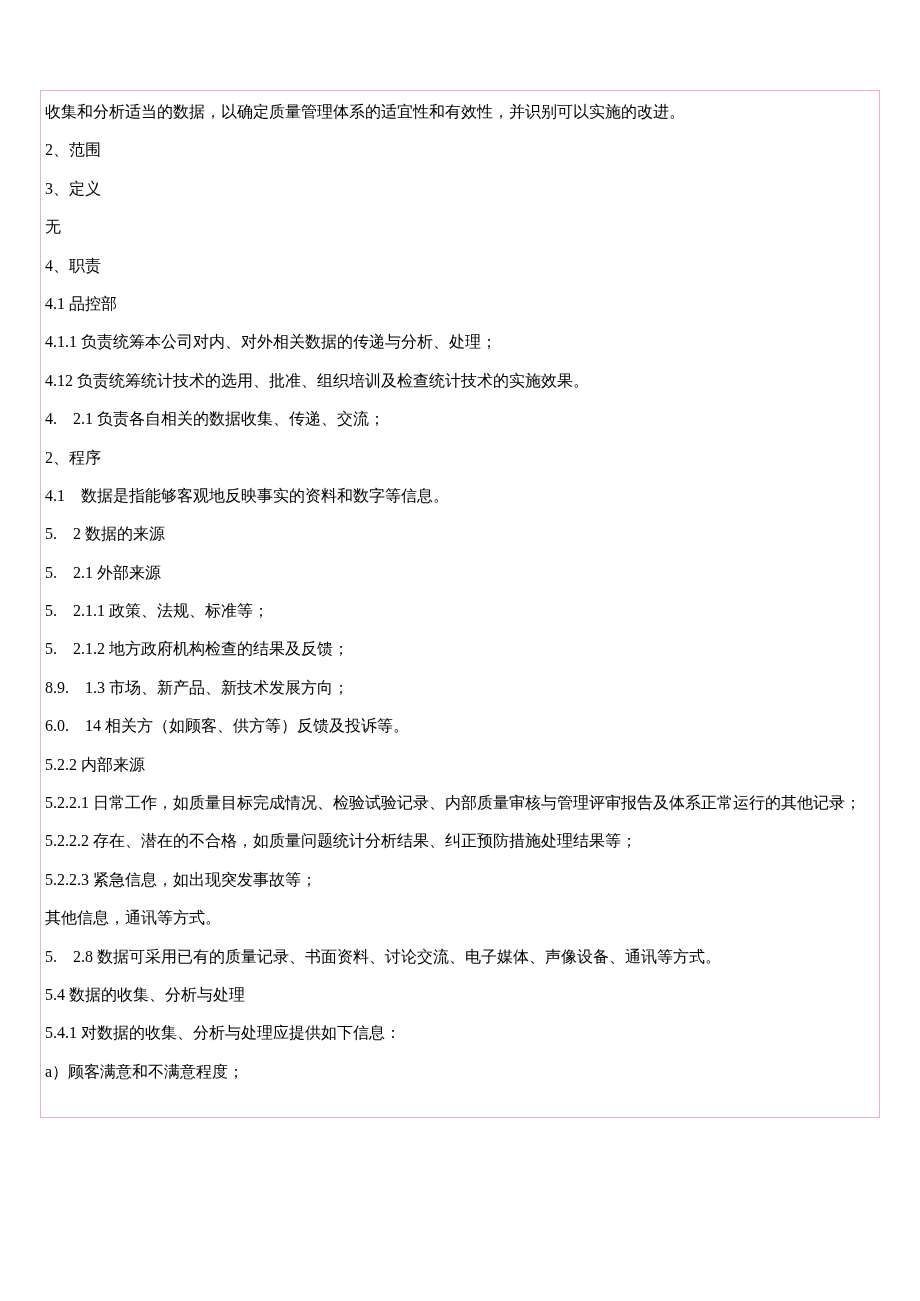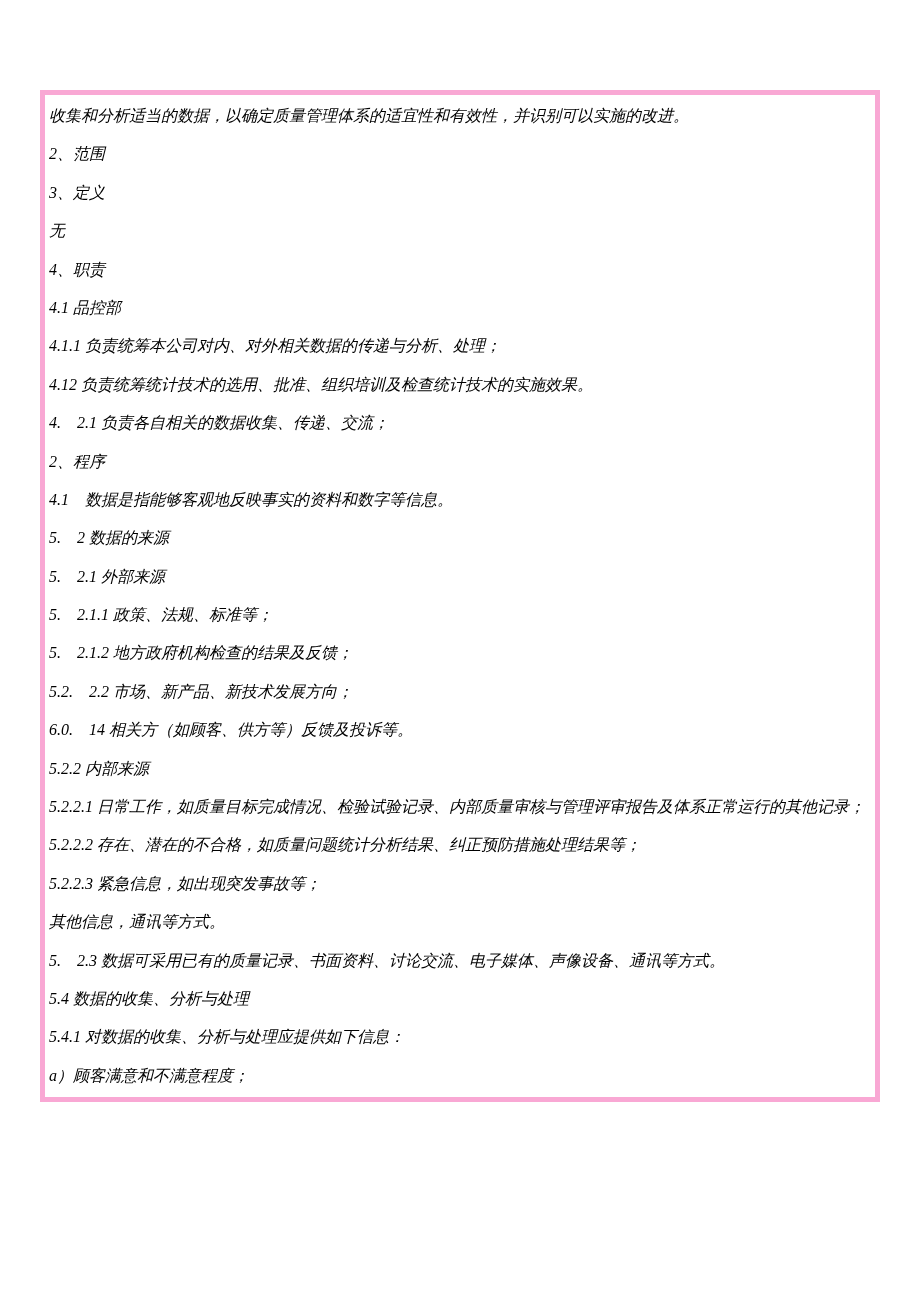--- a/index.html
+++ b/index.html
@@ -8,23 +8,22 @@
       box-sizing: border-box;
     }
     body {
       font-family: "SimSun", "宋体", serif;
       font-size: 16px;
       background: #ffffff;
       width: 920px;
       padding: 90px 40px 180px 40px;
     }
     .document-box {
-      border: 5px solid #f9a8d4;
-      padding: 2px 4px 2px 4px;
-      font-style: italic;
+      border: 1px solid #f9a8d4;
+      padding: 2px 4px 26px 4px;
     }
     .line {
       line-height: 2.4;
       color: #000;
     }
   </style>
 </head>
 <body>
 
 <div class="document-box">
@@ -36,24 +35,24 @@
   <div class="line">4.1 品控部</div>
   <div class="line">4.1.1 负责统筹本公司对内、对外相关数据的传递与分析、处理；</div>
   <div class="line">4.12 负责统筹统计技术的选用、批准、组织培训及检查统计技术的实施效果。</div>
   <div class="line">4.　2.1 负责各自相关的数据收集、传递、交流；</div>
   <div class="line">2、程序</div>
   <div class="line">4.1　数据是指能够客观地反映事实的资料和数字等信息。</div>
   <div class="line">5.　2 数据的来源</div>
   <div class="line">5.　2.1 外部来源</div>
   <div class="line">5.　2.1.1 政策、法规、标准等；</div>
   <div class="line">5.　2.1.2 地方政府机构检查的结果及反馈；</div>
-  <div class="line">5.2.　2.2 市场、新产品、新技术发展方向；</div>
+  <div class="line">8.9.　1.3 市场、新产品、新技术发展方向；</div>
   <div class="line">6.0.　14 相关方（如顾客、供方等）反馈及投诉等。</div>
   <div class="line">5.2.2 内部来源</div>
   <div class="line">5.2.2.1 日常工作，如质量目标完成情况、检验试验记录、内部质量审核与管理评审报告及体系正常运行的其他记录；</div>
   <div class="line">5.2.2.2 存在、潜在的不合格，如质量问题统计分析结果、纠正预防措施处理结果等；</div>
   <div class="line">5.2.2.3 紧急信息，如出现突发事故等；</div>
   <div class="line">其他信息，通讯等方式。</div>
-  <div class="line">5.　2.3 数据可采用已有的质量记录、书面资料、讨论交流、电子媒体、声像设备、通讯等方式。</div>
+  <div class="line">5.　2.8 数据可采用已有的质量记录、书面资料、讨论交流、电子媒体、声像设备、通讯等方式。</div>
   <div class="line">5.4 数据的收集、分析与处理</div>
   <div class="line">5.4.1 对数据的收集、分析与处理应提供如下信息：</div>
   <div class="line">a）顾客满意和不满意程度；</div>
 </div>
 
 </body></html>

